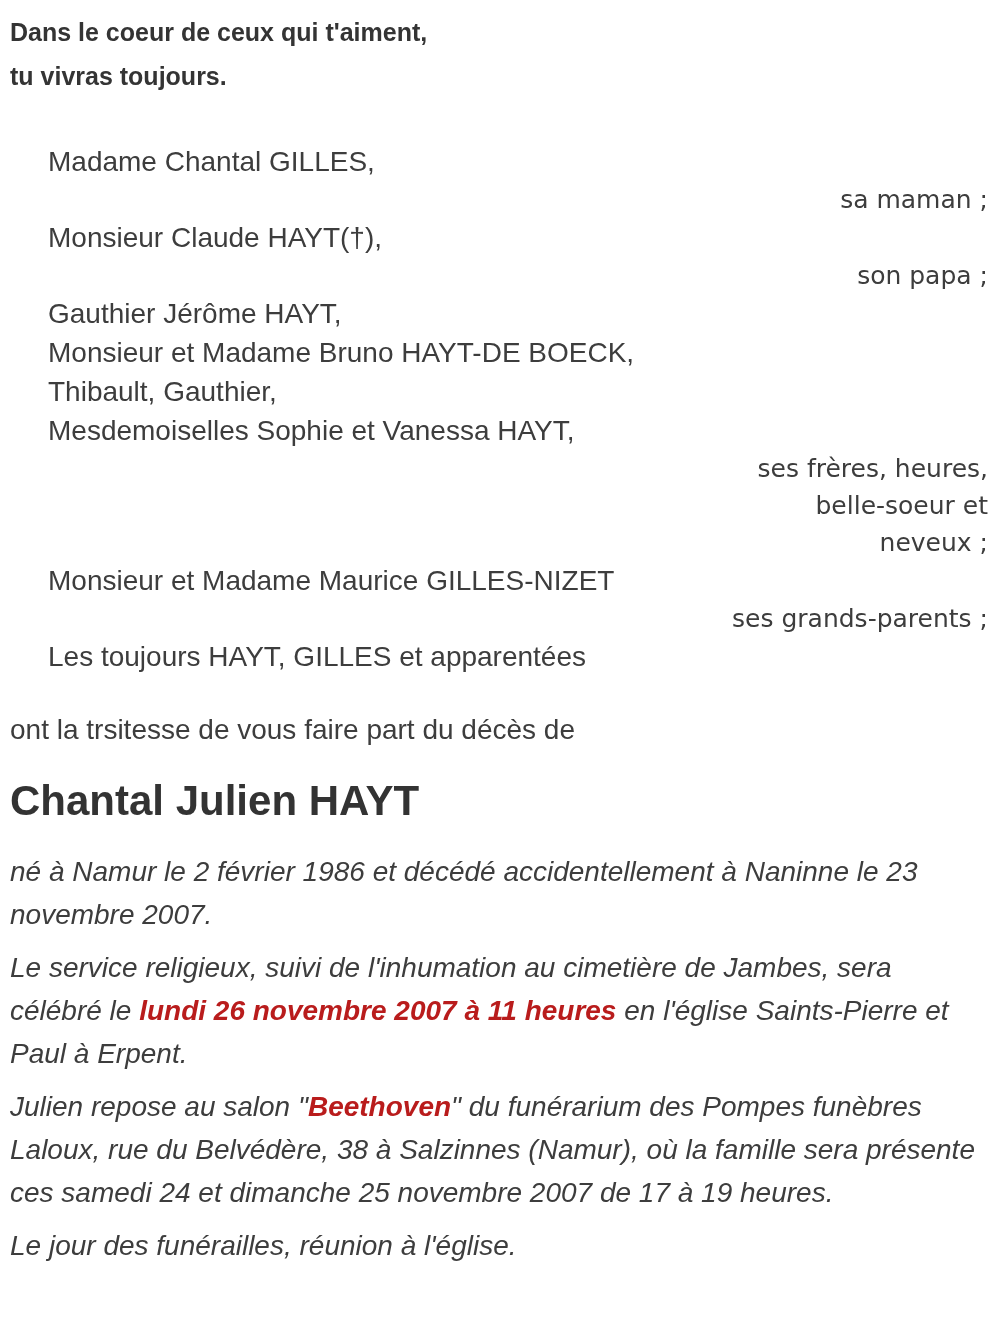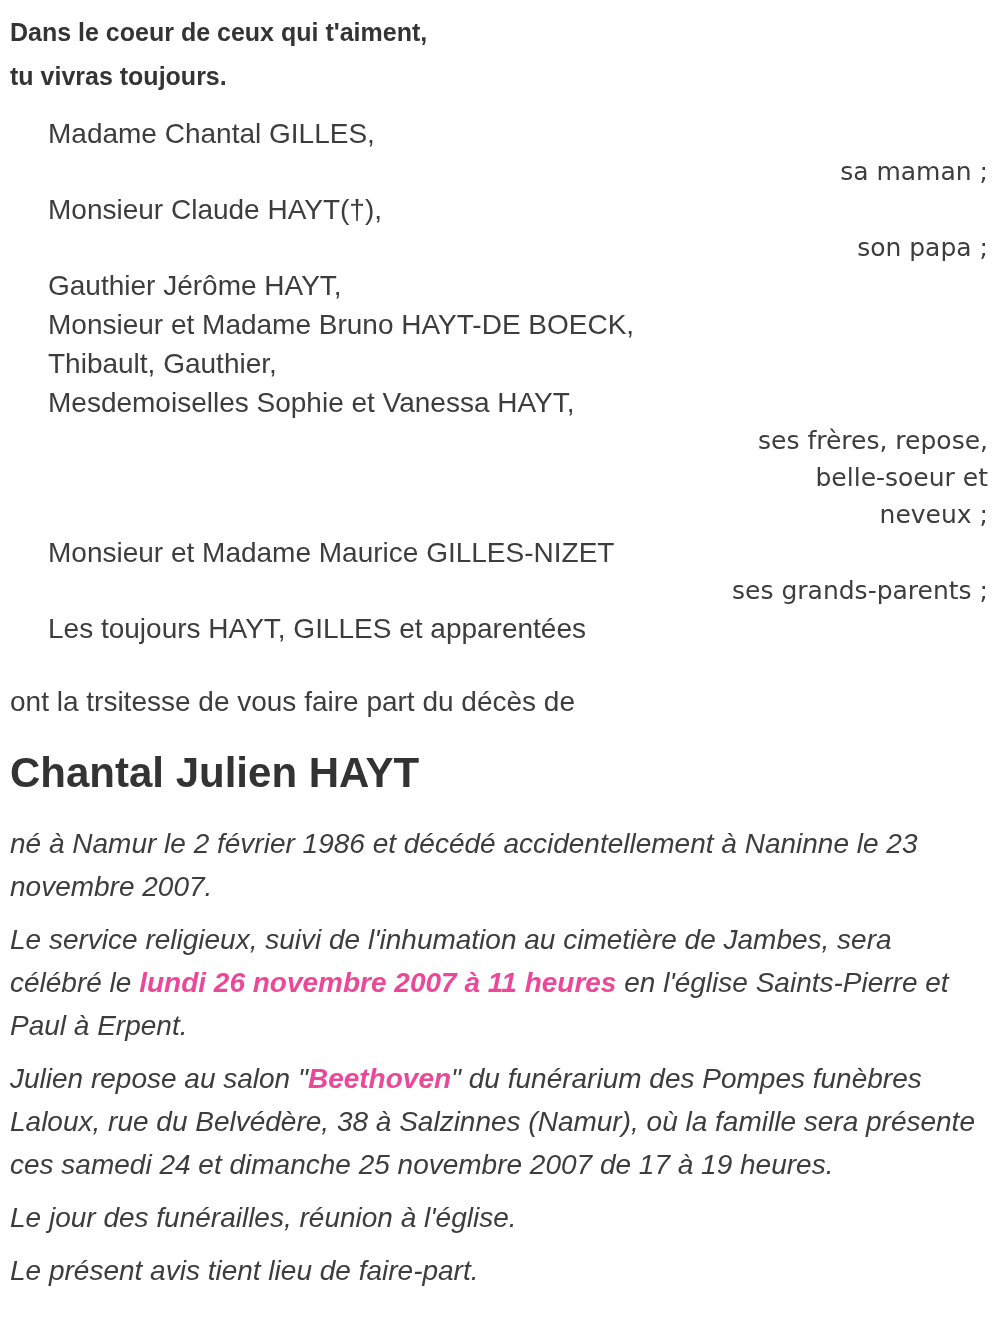--- a/index.html
+++ b/index.html
@@ -13,21 +13,21 @@
     overflow: hidden;
     font-family: "Liberation Sans", sans-serif;
     color: #3d3d3d;
     -webkit-font-smoothing: antialiased;
   }
   .page {
     padding: 10px 12px 0 10px;
     box-sizing: border-box;
   }
   
-  .epigraph { margin-bottom: 16px; }
+  .epigraph { margin-bottom: 44px; }
   .epigraph-line {
     font-weight: bold;
     font-size: 25px;
     line-height: 44px;
     color: #343434;
   }
   
   .family-group { }
   .name-line {
     font-size: 28px;
@@ -58,21 +58,21 @@
     letter-spacing: 0;
   }
   
   .notice-paragraphs { margin-top: 24px; }
   .notice-paragraph {
     font-size: 28px;
     line-height: 43px;
     margin: 0 0 10px 0;
     font-style: italic;
   }
-  .notice-paragraph .bold { font-weight: bold; color: #ec4899; }
+  .notice-paragraph .bold { font-weight: bold; color: #b91c1c; }
 </style>
 </head>
 <body>
 
 <div class="page">
 
   <div class="epigraph">
       <div class="epigraph-line">Dans le coeur de ceux qui t'aiment,</div>
       <div class="epigraph-line">tu vivras toujours.</div>
     </div>
@@ -84,21 +84,21 @@
       </div>
       <div class="family-group">
         <div class="name-line">Monsieur Claude HAYT(†),</div>
         <div class="relation-line">son papa ;</div>
       </div>
       <div class="family-group">
         <div class="name-line">Gauthier Jérôme HAYT,</div>
         <div class="name-line">Monsieur et Madame Bruno HAYT-DE BOECK,</div>
         <div class="name-line">Thibault, Gauthier,</div>
         <div class="name-line">Mesdemoiselles Sophie et Vanessa HAYT,</div>
-        <div class="relation-line">ses frères, repose,</div>
+        <div class="relation-line">ses frères, heures,</div>
         <div class="relation-line">belle-soeur et</div>
         <div class="relation-line">neveux ;</div>
       </div>
       <div class="family-group">
         <div class="name-line">Monsieur et Madame Maurice GILLES-NIZET</div>
         <div class="relation-line">ses grands-parents ;</div>
       </div>
       <div class="family-group">
         <div class="name-line">Les toujours HAYT, GILLES et apparentées</div>
       </div>
@@ -106,16 +106,15 @@
 
   <div class="intro-line">ont la trsitesse de vous faire part du décès de</div>
 
   <h1 class="deceased-name">Chantal Julien HAYT</h1>
 
   <div class="notice-paragraphs">
       <p class="notice-paragraph"><span>né à Namur le 2 février 1986 et décédé accidentellement à Naninne le 23 novembre 2007.</span></p>
       <p class="notice-paragraph"><span>Le service religieux, suivi de l'inhumation au cimetière de Jambes, sera célébré le </span><span class="bold">lundi 26 novembre 2007 à 11 heures</span><span> en l'église Saints-Pierre et Paul à Erpent.</span></p>
       <p class="notice-paragraph"><span>Julien repose au salon "</span><span class="bold">Beethoven</span><span>" du funérarium des Pompes funèbres Laloux, rue du Belvédère, 38 à Salzinnes (Namur), où la famille sera présente ces samedi 24 et dimanche 25 novembre 2007 de 17 à 19 heures.</span></p>
       <p class="notice-paragraph"><span>Le jour des funérailles, réunion à l'église.</span></p>
-      <p class="notice-paragraph"><span>Le présent avis tient lieu de faire-part.</span></p>
     </div>
 
 </div>
 
 </body></html>

